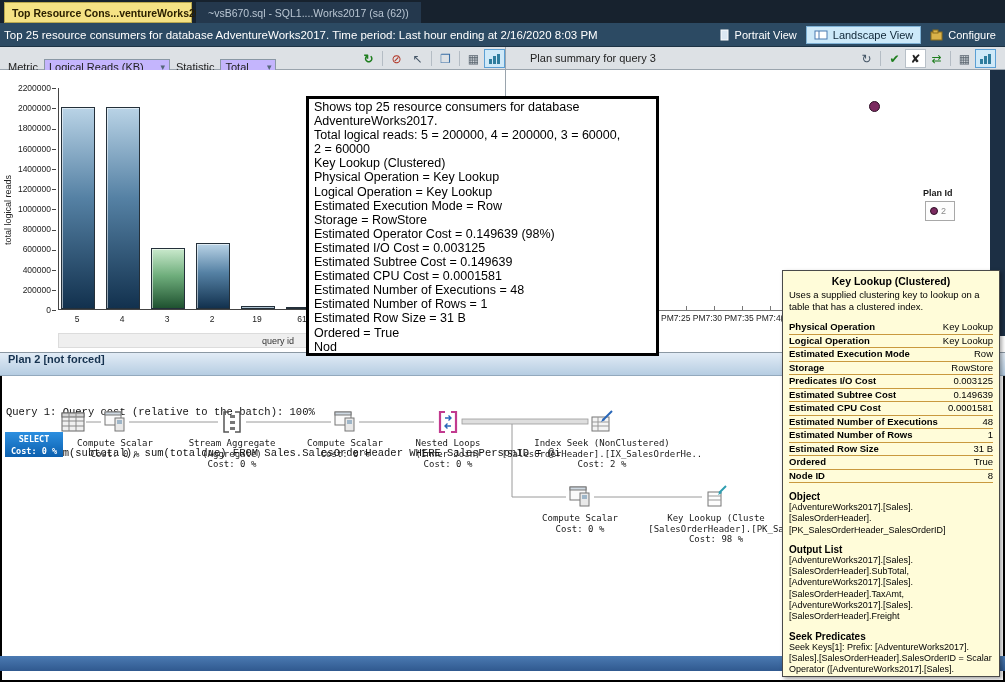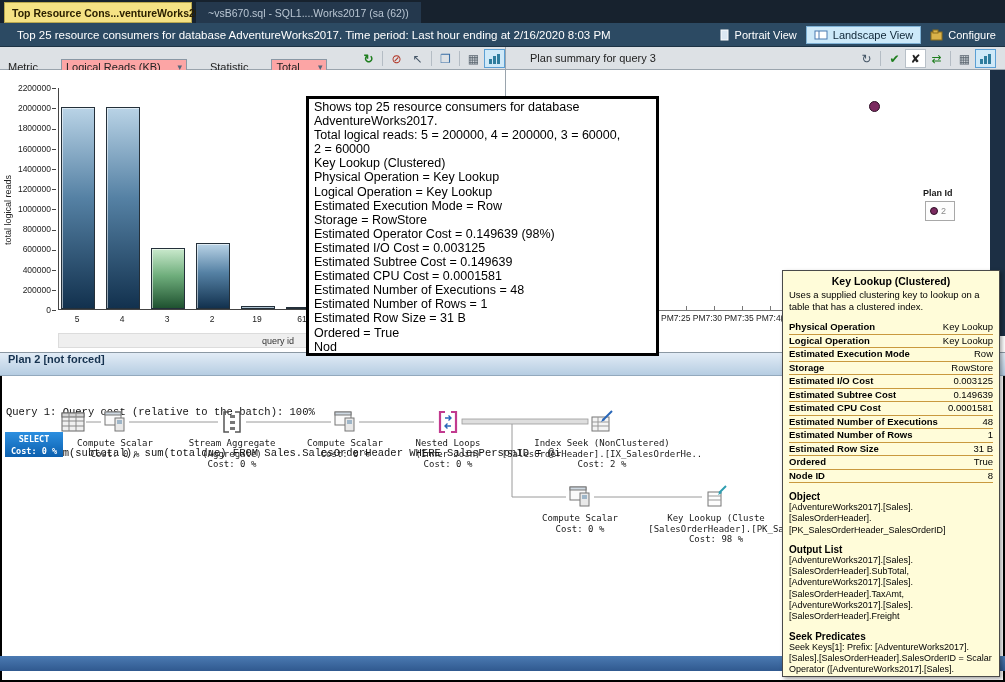--- a/index.html
+++ b/index.html
@@ -11,27 +11,27 @@
   }
   
   .tabbar{position:absolute;left:0;top:0;width:100%;height:23px;background:#17222e;}
   .tab{position:absolute;top:2px;height:21px;display:flex;align-items:center;font-size:10.5px;white-space:nowrap;cursor:default;}
   .tab-active{left:4px;width:188px;background:#f5e284;color:#2b2000;border:1px solid #baa84f;padding:0 4px 0 7px;font-weight:bold;}
   .tab-inactive{left:196px;background:#24384d;color:#b9c6d3;padding:0 12px;}
   .tab-active .pin{margin-left:6px;color:#6b5d17;font-size:10px;}
   .tab-active .close{margin-left:5px;color:#4a3d08;font-size:10px;font-weight:bold;}
   
   .header{position:absolute;left:0;top:23px;width:100%;height:24px;background:#2c4a63;display:flex;align-items:center;color:#fff;font-size:11.5px;border-bottom:1px solid #1c3244;}
-  .header-title{flex:1;padding-left:17px;white-space:nowrap;overflow:hidden;}
+  .header-title{flex:1;padding-left:4px;white-space:nowrap;overflow:hidden;}
   .hbtn{display:flex;align-items:center;gap:5px;color:#fff;font-size:11px;padding:2px 7px;margin-right:2px;white-space:nowrap;cursor:pointer;}
   .hbtn-active{background:#cde9f9;border:1px solid #7fb2d6;color:#0e2536;}
   
   .toolbar{position:absolute;left:0;top:47px;width:100%;height:23px;background:#dde1e5;border-bottom:1px solid #9aa4ad;font-size:11px;color:#222;}
-  .tb-left{position:absolute;left:8px;top:0;height:40px;display:flex;align-items:center;gap:23px;}
-  .dd{background:#fca5a5;border:1px solid #8a98a5;height:17px;display:flex;align-items:center;padding:0 4px;gap:4px;cursor:pointer;}
+  .tb-left{position:absolute;left:8px;top:0;height:40px;display:flex;align-items:center;gap:6px;}
+  .dd{background:#c4b5fd;border:1px solid #8a98a5;height:17px;display:flex;align-items:center;padding:0 4px;gap:4px;cursor:pointer;}
   .dd .caret{margin-left:auto;color:#55677a;font-size:9px;}
   .tool-icons{position:absolute;top:2px;height:19px;display:flex;align-items:center;}
   .tbtn{width:21px;height:19px;display:flex;align-items:center;justify-content:center;font-size:12px;cursor:pointer;border:1px solid transparent;}
   .tbtn-active{background:#cfe9f8;border:1px solid #5a9fd4;}
   .tsep{width:1px;height:15px;background:#b4bcc4;margin:0 3px;}
   .vdiv{position:absolute;left:505px;top:47px;width:1px;height:305px;background:#9aa4ad;z-index:5;}
   .plan-summary-title{position:absolute;left:530px;top:52px;font-size:11px;color:#222;}
   
   .chart-pane{position:absolute;left:0;top:70px;width:505px;height:282px;background:#fff;}
   .y-axis-title{position:absolute;left:3px;top:75px;height:130px;writing-mode:vertical-rl;transform:rotate(180deg);font-size:9px;color:#222;text-align:center;}
@@ -407,21 +407,21 @@
           <span class="pvalue">Row</span>
         </div>
 
         <div class="prow">
           <span class="plabel">Storage</span>
           <span class="pvalue">RowStore</span>
         </div>
 
 
         <div class="prow">
-          <span class="plabel">Estimated I/O Cost</span>
+          <span class="plabel">Predicates I/O Cost</span>
           <span class="pvalue">0.003125</span>
         </div>
 
         <div class="prow">
           <span class="plabel">Estimated Subtree Cost</span>
           <span class="pvalue">0.149639</span>
         </div>
 
         <div class="prow">
           <span class="plabel">Estimated CPU Cost</span>

